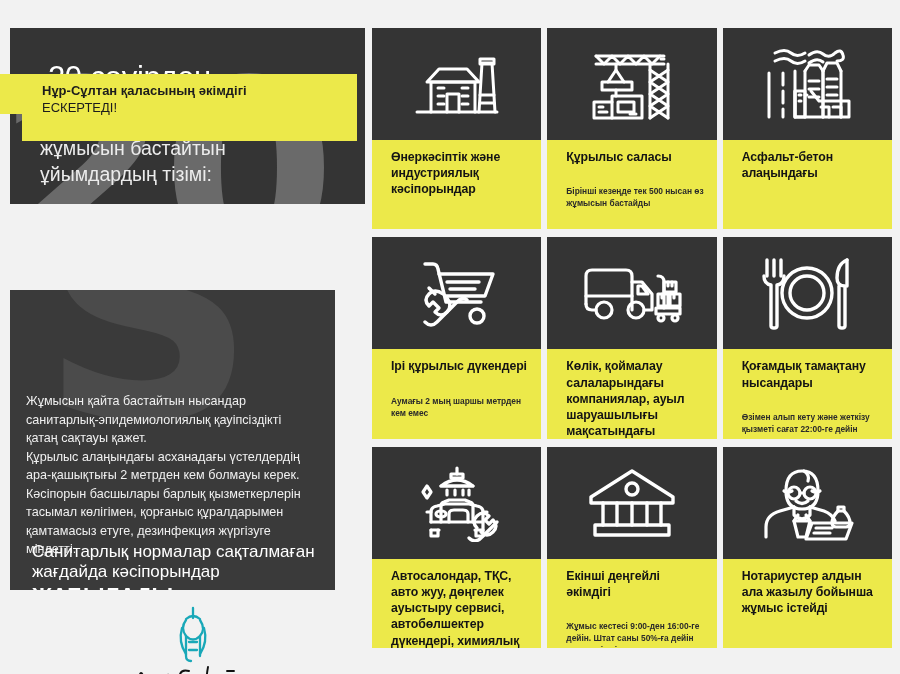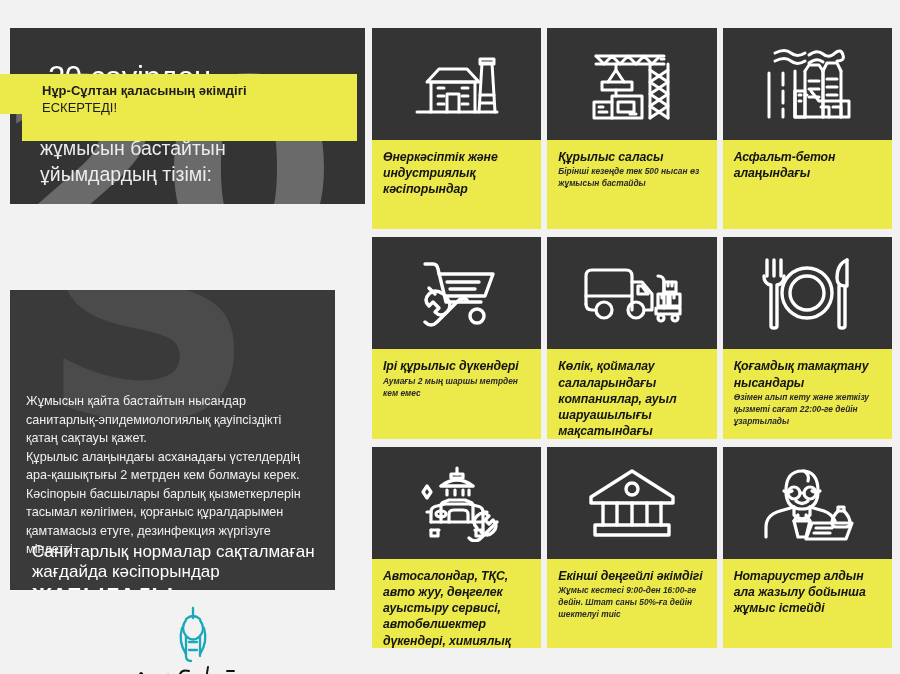--- a/index.html
+++ b/index.html
@@ -191,32 +191,31 @@
     background: #343434;
     height: 112px;
     flex: 0 0 112px;
     display: flex;
     align-items: center;
     justify-content: center;
   }
   .card-icon svg { display: block; }
   .card-body {
     flex: 1 1 auto;
-    padding: 9px 11px 10px 11px;
-    font-style: italic;
+    padding: 9px 11px 10px 19px;
   }
   .card-title {
     font-size: 12.3px;
     font-weight: 700;
     color: #141414;
     line-height: 1.32;
     letter-spacing: -0.1px;
   }
   .card-sub {
-    margin-top: 0;
+    margin-top: 20px;
     font-size: 8.4px;
     font-weight: 700;
     color: #2a2a2a;
     line-height: 1.45;
   }
   .card-sub:empty { display: none; }
 </style>
 </head>
 <body>
 

